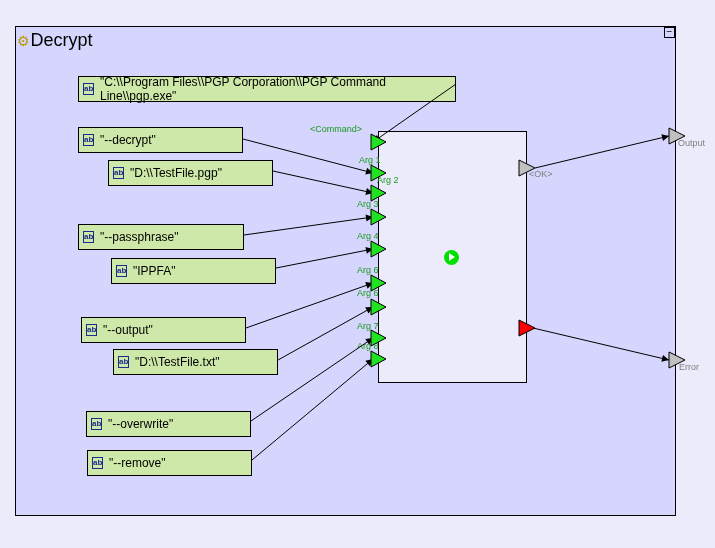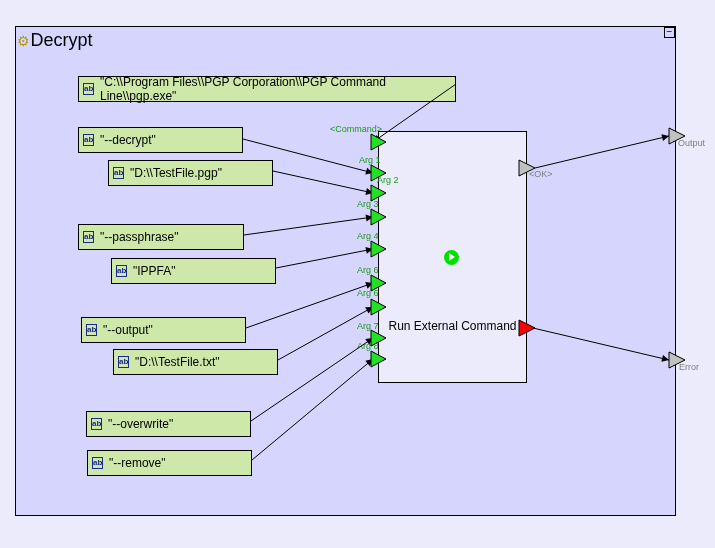--- a/index.html
+++ b/index.html
@@ -72,23 +72,22 @@
     <span class="abicon">ab</span>
     <span>"--overwrite"</span>
   </div>
   <div class="const" style="left:87px;top:450px;width:165px;">
     <span class="abicon">ab</span>
     <span>"--remove"</span>
   </div>
 
   <div class="node"></div>
   <div class="run-icon"></div>
-  <div class="node-label">Run External Command</div>
 
-  <div class="port-label" style="left:330px;top:124px;">&lt;Command&gt;</div>
+  <div class="port-label" style="left:310px;top:124px;">&lt;Command&gt;</div>
   <div class="port-label" style="left:359px;top:155px;">Arg 1</div>
   <div class="port-label" style="left:357px;top:175px;margin-left:20px;">Arg 2</div>
   <div class="port-label" style="left:357px;top:199px;">Arg 3</div>
   <div class="port-label" style="left:357px;top:231px;">Arg 4</div>
   <div class="port-label" style="left:357px;top:265px;">Arg 6</div>
   <div class="port-label" style="left:357px;top:288px;">Arg 6</div>
   <div class="port-label" style="left:357px;top:321px;">Arg 7</div>
   <div class="port-label" style="left:357px;top:341px;">Arg 8</div>
   <div class="grey-label" style="left:529px;top:149px;text-align:center;">&lt;OK&gt;</div>
   <div class="grey-label" style="left:678px;top:118px;">Output</div>

